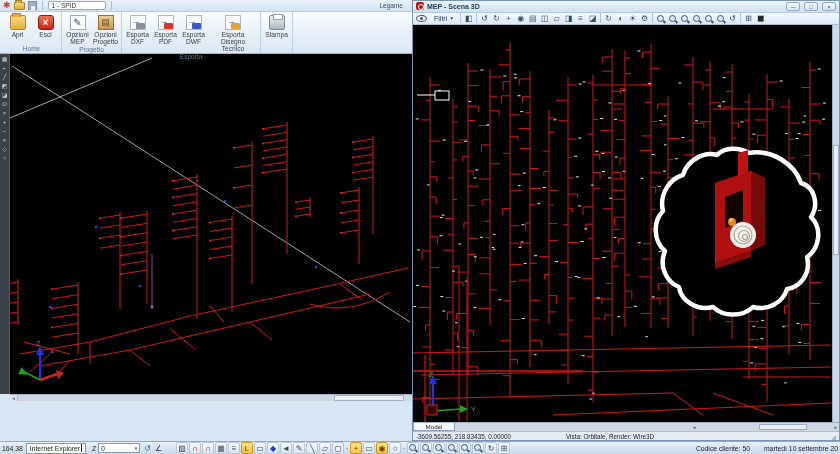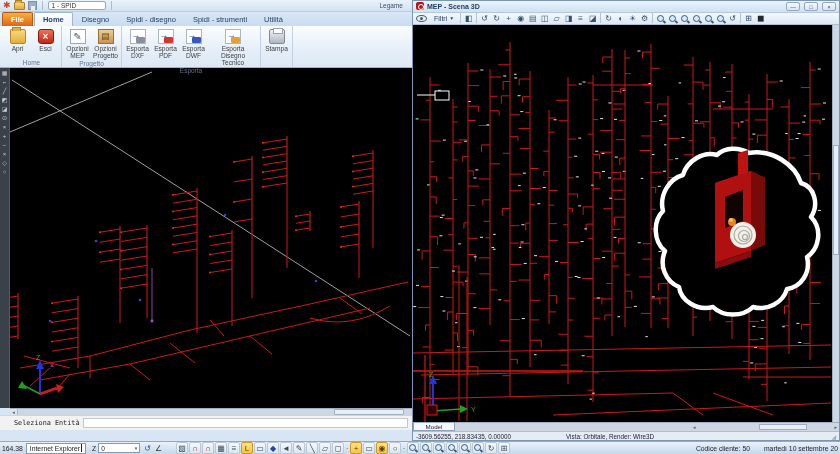--- a/index.html
+++ b/index.html
@@ -151,28 +151,20 @@
     <div class="quickbar">
       <span class="qa-ico qa-app">✱</span>
       <span class="qa-ico qa-open"></span>
       <span class="qa-ico qa-save"></span>
       <span class="qa-sep"></span>
       <span class="qa-titlebox">1 - SPID</span>
       <span class="qa-sep"></span>
     </div>
     <div class="legame">Legame</div>
 
-    <div class="tabrow">
-      <div class="rtab file">File</div>
-        <div class="rtab active">Home</div>
-        <div class="rtab">Disegno</div>
-        <div class="rtab">Spidi - disegno</div>
-        <div class="rtab">Spidi - strumenti</div>
-        <div class="rtab">Utilità</div>
-    </div>
 
     <div class="ribbon">
       <div class="rgroup">
         <div class="rgroup-buttons">
           <div class="rbtn ico-open">
               <div class="ico"></div>
               <div class="rbtn-label">Apri</div>
             </div>
             <div class="rbtn ico-exit">
               <div class="ico"></div>
@@ -387,24 +379,20 @@
             <text x="40" y="300" fill="#d060d0" font-size="7" font-family="Liberation Sans, sans-serif">×</text>
           </svg>
       </div>
     </div>
 
     <div class="hscroll">
       <span class="arr">◂</span>
       <span class="thumb"></span>
     </div>
 
-    <div class="cmdrow">
-      <span class="prompt">Seleziona Entità</span>
-      <input value="" style="">
-    </div>
   </div>
 
   <div id="scenewin">
     <div class="stitle">
       <span class="scene-ico"></span>
       <span class="stitle-text">MEP - Scena 3D</span>
       <span class="winbtn">—</span>
       <span class="winbtn">□</span>
       <span class="winbtn">×</span>
     </div>

